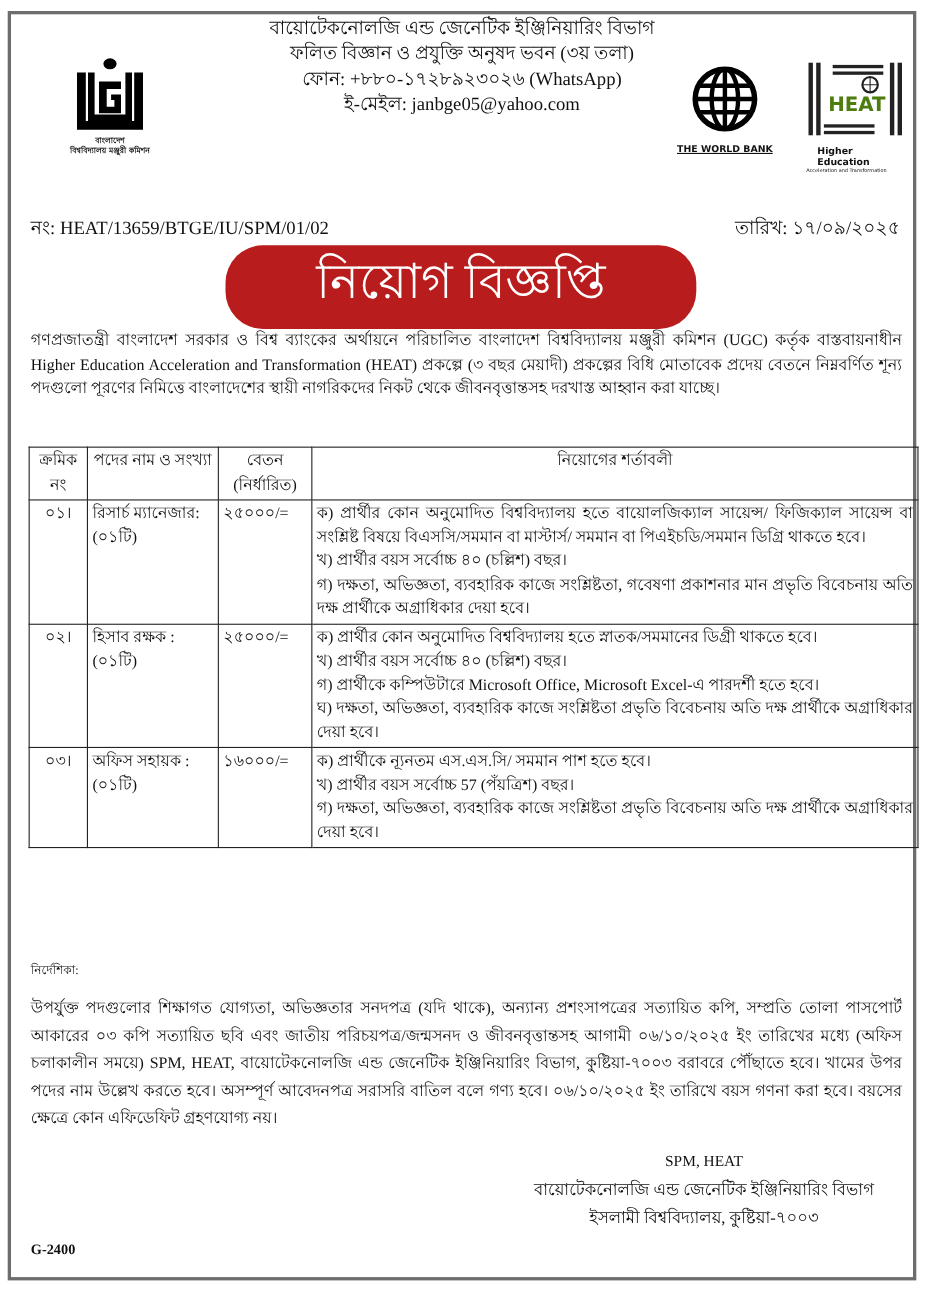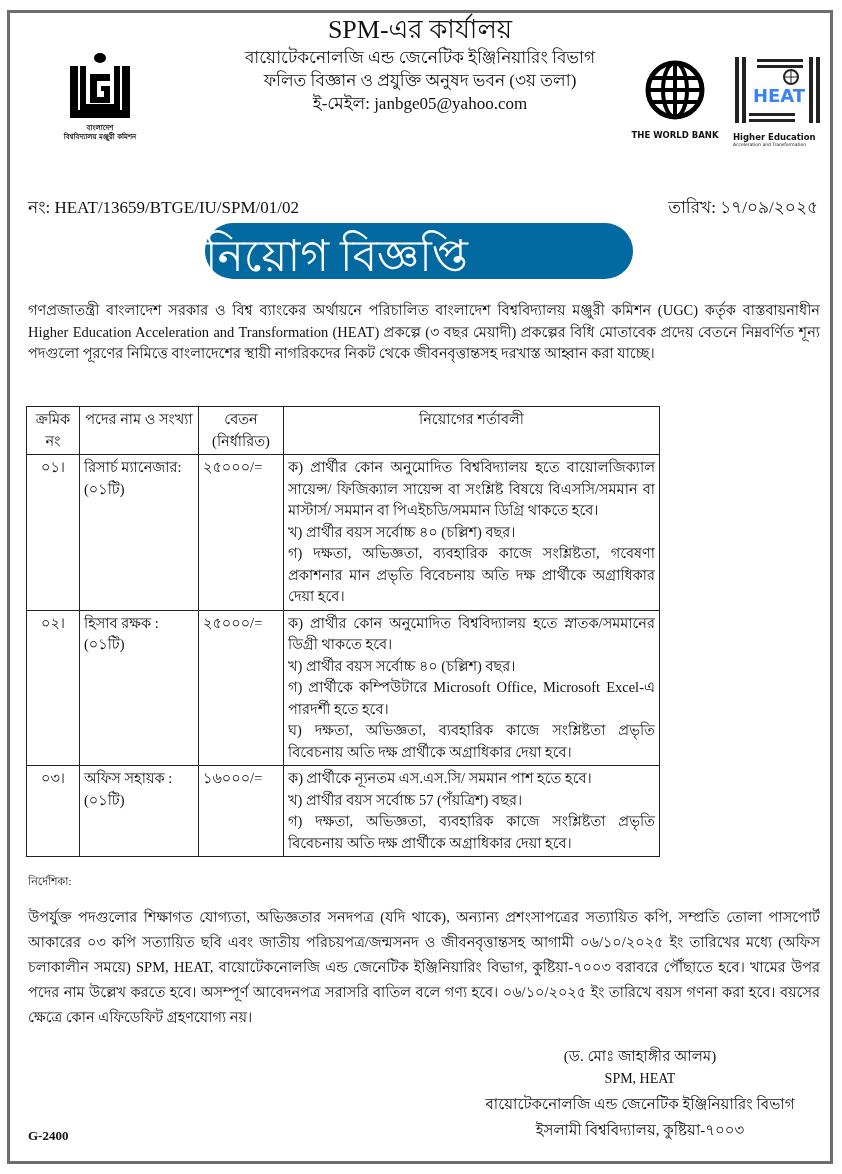--- a/index.html
+++ b/index.html
@@ -1,30 +1,30 @@
 <!DOCTYPE html>
 <html><head>
 <meta charset="utf-8">
 <style>
   html, body { margin: 0; padding: 0; background: #ffffff; }
   body { width: 842px; height: 1174px; position: relative; overflow: hidden; font-family: "Liberation Serif", "DejaVu Serif", serif; color: #111; }
   .frame { position: absolute; left: 7px; top: 10px; width: 826px; height: 1154px; border: 3px solid #6d6d6d; box-sizing: border-box; }
   .header { position: absolute; left: 0; top: 0; width: 842px; height: 190px; }
   .ugc-logo { position: absolute; left: 40px; top: 50px; width: 120px; height: 100px; }
-  .wb-logo { position: absolute; left: 630px; top: 60px; width: 90px; height: 80px; }
+  .wb-logo { position: absolute; left: 614px; top: 60px; width: 90px; height: 80px; text-decoration: underline; }
   .heat-logo { position: absolute; left: 733px; top: 55px; width: 90px; height: 95px; }
   .office-block { position: absolute; left: 200px; top: 14px; width: 440px; text-align: center; }
   .office-title { font-size: 26px; line-height: 32px; }
   .office-line { font-size: 17px; line-height: 23px; }
   .ref-row { position: absolute; left: 28px; top: 194px; width: 790px; font-size: 17px; }
   .ref-no { position: absolute; left: 0; top: 0; }
   .ref-date { position: absolute; right: 0; top: 0; }
-  .banner { position: absolute; left: 205px; top: 223px; width: 428px; height: 56px; background: #0369a1; border-radius: 34px; color: #fff; text-align: left; font-size: 44px; line-height: 68px; }
+  .banner { position: absolute; left: 205px; top: 223px; width: 428px; height: 76px; background: #b91c1c; border-radius: 34px; color: #fff; text-align: center; font-size: 44px; line-height: 68px; }
   .intro { position: absolute; left: 28px; top: 300px; width: 792px; font-size: 14.5px; line-height: 21.5px; text-align: justify; }
-  table.jobs { position: absolute; left: 26px; top: 406px; width: 634px; border-collapse: collapse; font-size: 14.5px; line-height: 21.5px; }
+  table.jobs { position: absolute; left: 26px; top: 406px; width: 809px; border-collapse: collapse; font-size: 14.5px; line-height: 21.5px; }
   table.jobs th, table.jobs td { border: 1.5px solid #222; vertical-align: top; padding: 2px 4px; }
   table.jobs th { font-weight: normal; text-align: center; }
   .col-sl { width: 44px; text-align: center; }
   .col-post { width: 110px; }
   .col-pay { width: 76px; }
   .cond { text-align: justify; }
   .guide-label { position: absolute; left: 28px; top: 873px; font-size: 11px; }
   .guide-text { position: absolute; left: 28px; top: 905px; width: 792px; font-size: 14.5px; line-height: 25px; text-align: justify; }
   .signature { position: absolute; left: 440px; top: 1045px; width: 400px; text-align: center; }
   .sig-name { font-size: 15px; line-height: 22px; }
@@ -45,23 +45,23 @@
       <path d="M40 16 h6 v38 h28 v-38 h6 v44 h-40 z" fill="#000"></path>
       <path d="M50 24 h20 v7 h-13 v16 h7 v-6 h-3 v-5 h9 v17 h-20 z" fill="#000"></path>
     </svg>
     <div style="position:absolute;left:0;top:74px;width:120px;text-align:center;font-size:7px;line-height:9px;font-weight:bold;font-family:'DejaVu Sans',sans-serif;">
       <div>বাংলাদেশ</div>
       <div>বিশ্ববিদ্যালয় মঞ্জুরী কমিশন</div>
     </div>
   </div>
 
   <div class="office-block">
-    <div class="office-title">SPM-এর কার্যালয়</div>
     <div class="office-line">বায়োটেকনোলজি এন্ড জেনেটিক ইঞ্জিনিয়ারিং বিভাগ</div>
     <div class="office-line">ফলিত বিজ্ঞান ও প্রযুক্তি অনুষদ ভবন (৩য় তলা)</div>
+    <div class="office-line">ফোন: +৮৮০-১৭২৮৯২৩০২৬ (WhatsApp)</div>
     <div class="office-line">ই-মেইল: janbge05@yahoo.com</div>
   </div>
 
   <div class="wb-logo">
     <svg width="90" height="62" viewBox="0 0 90 62">
       <circle cx="45" cy="30" r="27" fill="none" stroke="#000" stroke-width="5"></circle>
       <ellipse cx="45" cy="30" rx="12" ry="27" fill="none" stroke="#000" stroke-width="4"></ellipse>
       <line x1="45" y1="3" x2="45" y2="57" stroke="#000" stroke-width="4"></line>
       <line x1="20" y1="18" x2="70" y2="18" stroke="#000" stroke-width="4"></line>
       <line x1="18" y1="30" x2="72" y2="30" stroke="#000" stroke-width="4"></line>
@@ -78,22 +78,22 @@
       <rect x="83" y="2" width="4" height="66" fill="#222"></rect>
       <rect x="24" y="4" width="46" height="3" fill="#222"></rect>
       <rect x="24" y="10" width="46" height="3" fill="#222"></rect>
       <rect x="16" y="58" width="46" height="3" fill="#222"></rect>
       <rect x="16" y="64" width="46" height="3" fill="#222"></rect>
       <circle cx="58" cy="22" r="7" fill="none" stroke="#222" stroke-width="2"></circle>
       <line x1="51" y1="22" x2="65" y2="22" stroke="#222" stroke-width="1"></line>
       <line x1="58" y1="15" x2="58" y2="29" stroke="#222" stroke-width="1"></line>
       <rect x="16" y="32" width="58" height="22" fill="#fff"></rect>
     </svg>
-    <div style="position:absolute;left:16px;top:30px;width:60px;text-align:center;font-family:'DejaVu Sans',sans-serif;font-size:18px;font-weight:bold;color:#3b82f6;">HEAT</div>
-    <div style="font-family:'DejaVu Sans',sans-serif;font-size:8.5px;font-weight:bold;margin-top:3px;">Higher Education</div>
+    <div style="position:absolute;left:16px;top:30px;width:60px;text-align:center;font-family:'DejaVu Sans',sans-serif;font-size:18px;font-weight:bold;color:#4d7c0f;">HEAT</div>
+    <div style="font-family:'DejaVu Sans',sans-serif;font-size:8.5px;font-weight:bold;margin-top:3px;margin-left:10px;">Higher Education</div>
     <div style="font-family:'DejaVu Sans',sans-serif;font-size:4.5px;">Acceleration and Transformation</div>
   </div>
 </div>
 
 <div class="ref-row">
   <span class="ref-no">নং: HEAT/13659/BTGE/IU/SPM/01/02</span>
   <span class="ref-date">তারিখ: ১৭/০৯/২০২৫</span>
 </div>
 
 <div class="banner">
@@ -143,19 +143,18 @@
         <div>গ) দক্ষতা, অভিজ্ঞতা, ব্যবহারিক কাজে সংশ্লিষ্টতা প্রভৃতি বিবেচনায় অতি দক্ষ প্রার্থীকে অগ্রাধিকার দেয়া হবে।</div>
       </td>
     </tr>
   </tbody>
 </table>
 
 <div class="guide-label">নির্দেশিকা:</div>
 <div class="guide-text">উপর্যুক্ত পদগুলোর শিক্ষাগত যোগ্যতা, অভিজ্ঞতার সনদপত্র (যদি থাকে), অন্যান্য প্রশংসাপত্রের সত্যায়িত কপি, সম্প্রতি তোলা পাসপোর্ট আকারের ০৩ কপি সত্যায়িত ছবি এবং জাতীয় পরিচয়পত্র/জন্মসনদ ও জীবনবৃত্তান্তসহ আগামী ০৬/১০/২০২৫ ইং তারিখের মধ্যে (অফিস চলাকালীন সময়ে) SPM, HEAT, বায়োটেকনোলজি এন্ড জেনেটিক ইঞ্জিনিয়ারিং বিভাগ, কুষ্টিয়া-৭০০৩ বরাবরে পৌঁছাতে হবে। খামের উপর পদের নাম উল্লেখ করতে হবে। অসম্পূর্ণ আবেদনপত্র সরাসরি বাতিল বলে গণ্য হবে। ০৬/১০/২০২৫ ইং তারিখে বয়স গণনা করা হবে। বয়সের ক্ষেত্রে কোন এফিডেফিট গ্রহণযোগ্য নয়।</div>
 
 <div class="signature">
-  <div class="sig-name">(ড. মোঃ জাহাঙ্গীর আলম)</div>
   <div class="sig-title">SPM, HEAT</div>
   <div class="sig-line">বায়োটেকনোলজি এন্ড জেনেটিক ইঞ্জিনিয়ারিং বিভাগ</div>
   <div class="sig-line">ইসলামী বিশ্ববিদ্যালয়, কুষ্টিয়া-৭০০৩</div>
 </div>
 
 <div class="gcode">G-2400</div>
 
 </body></html>

